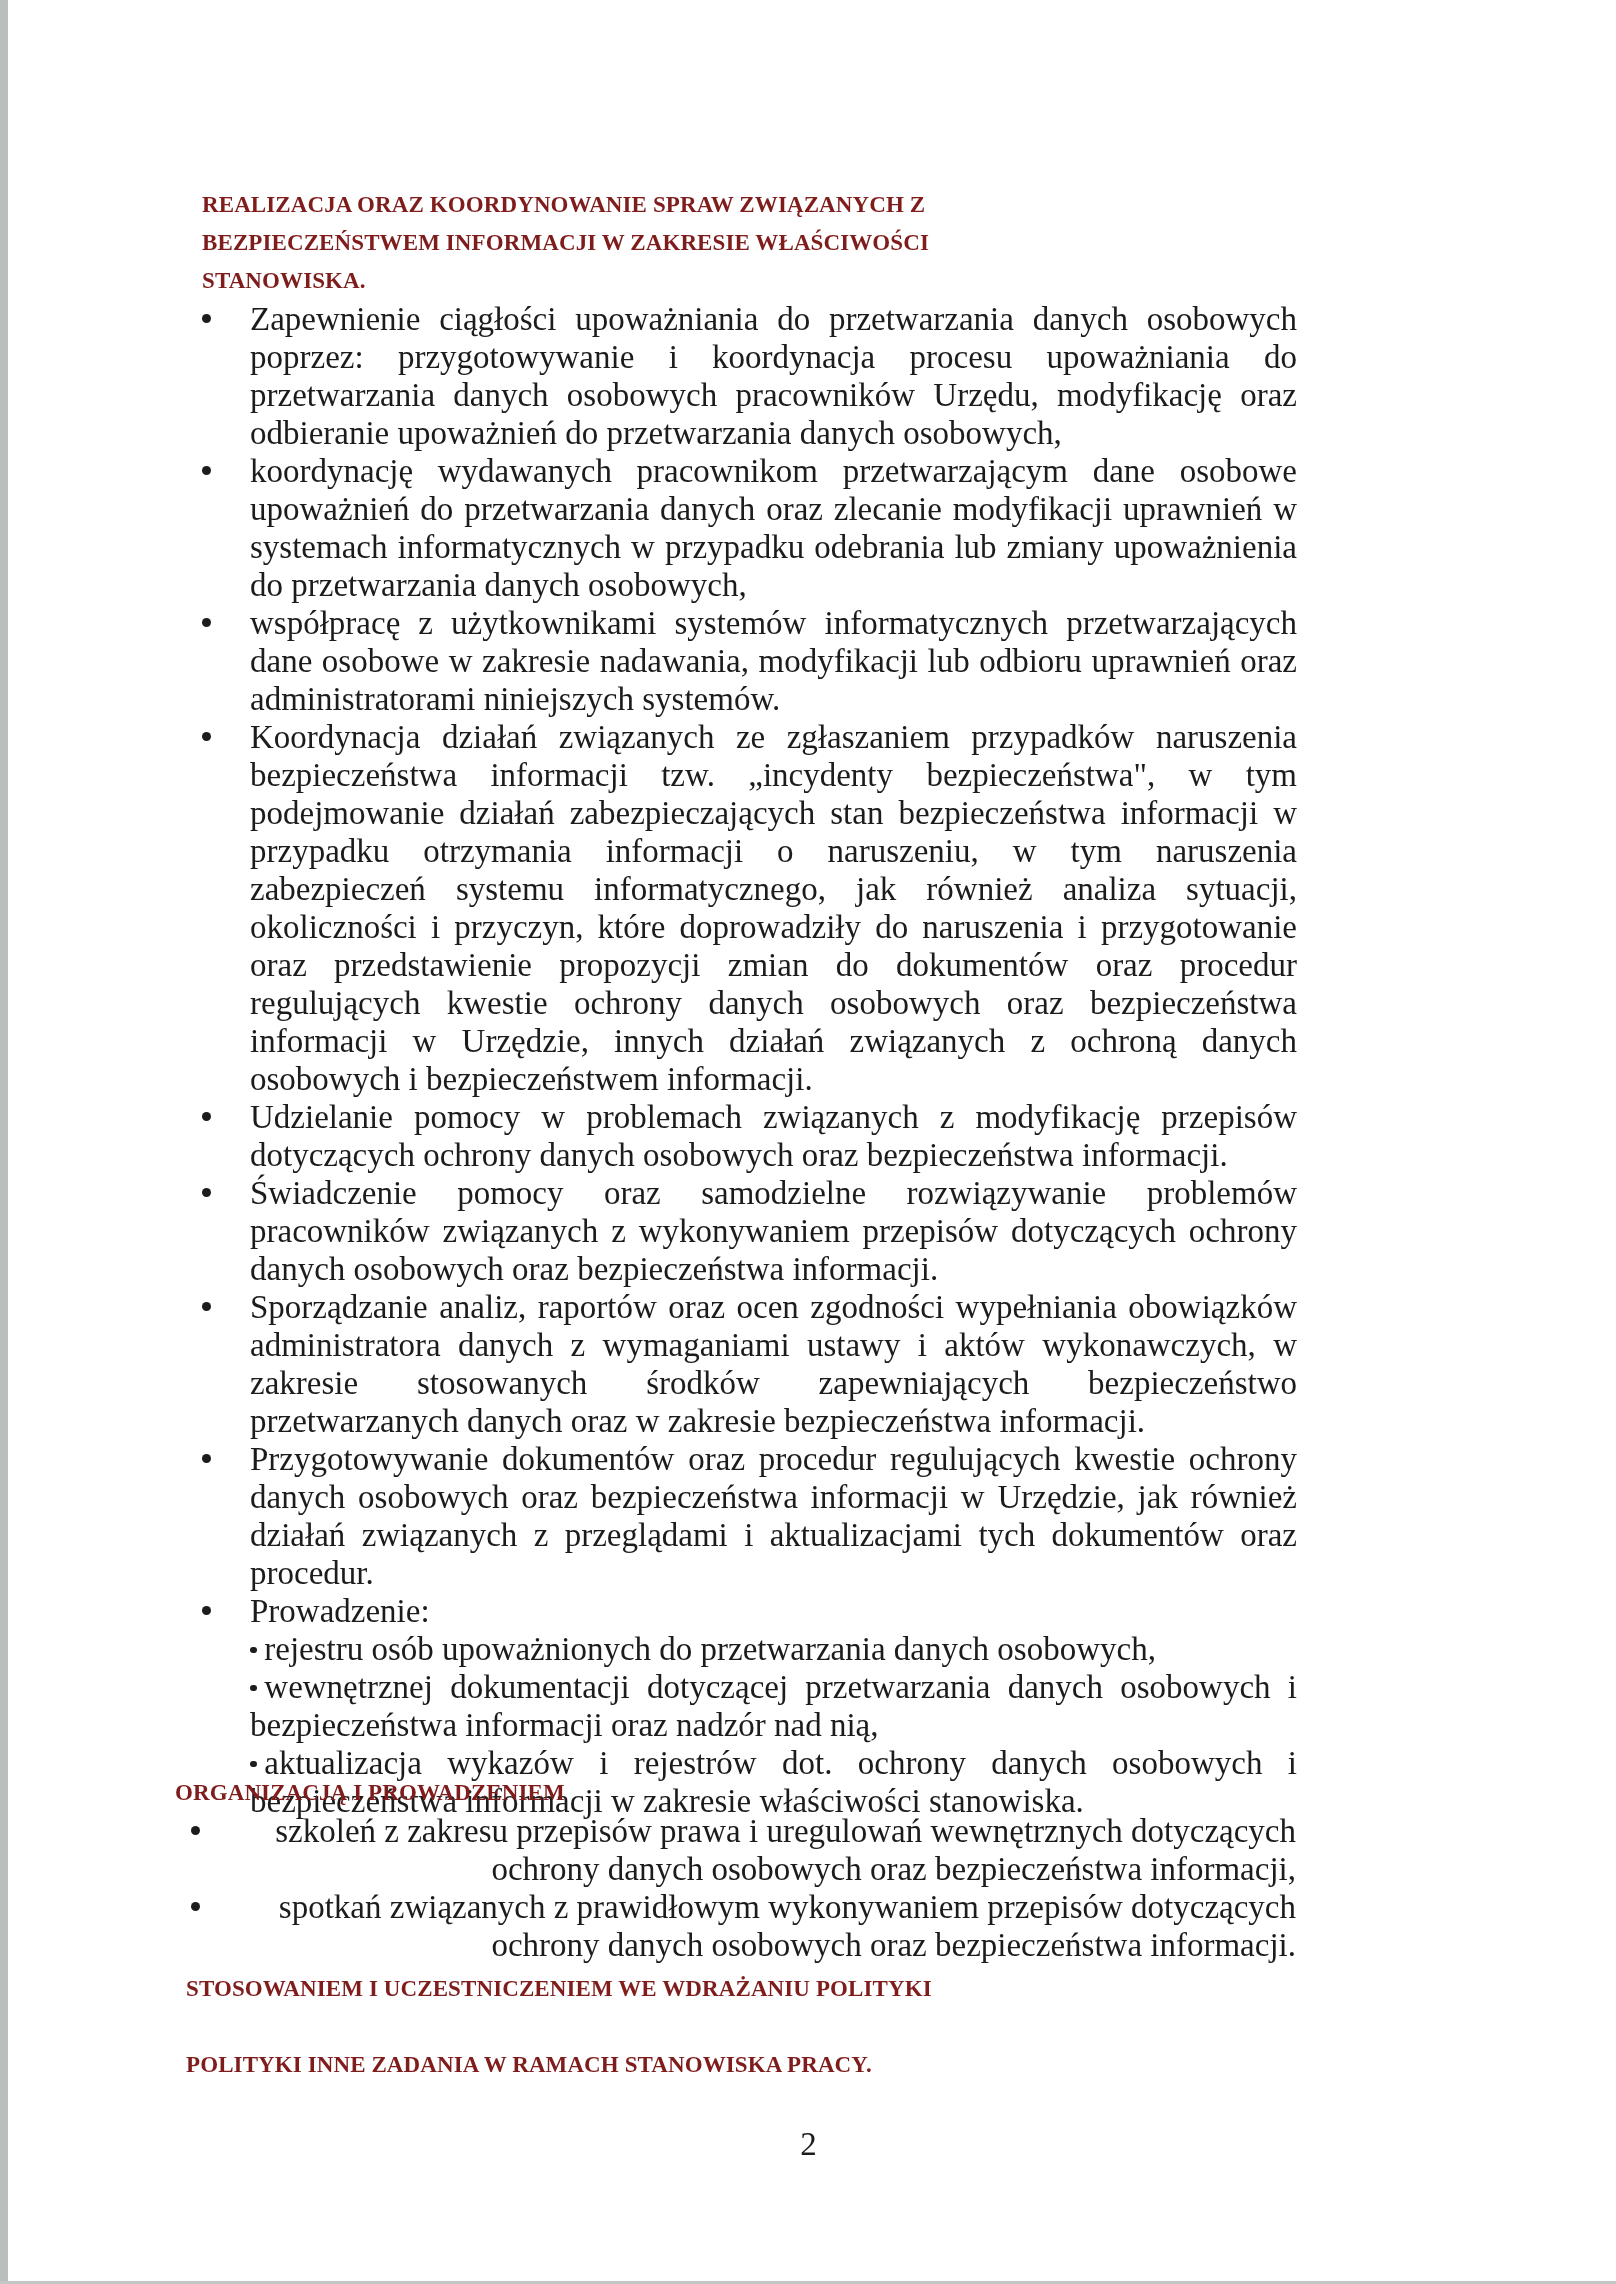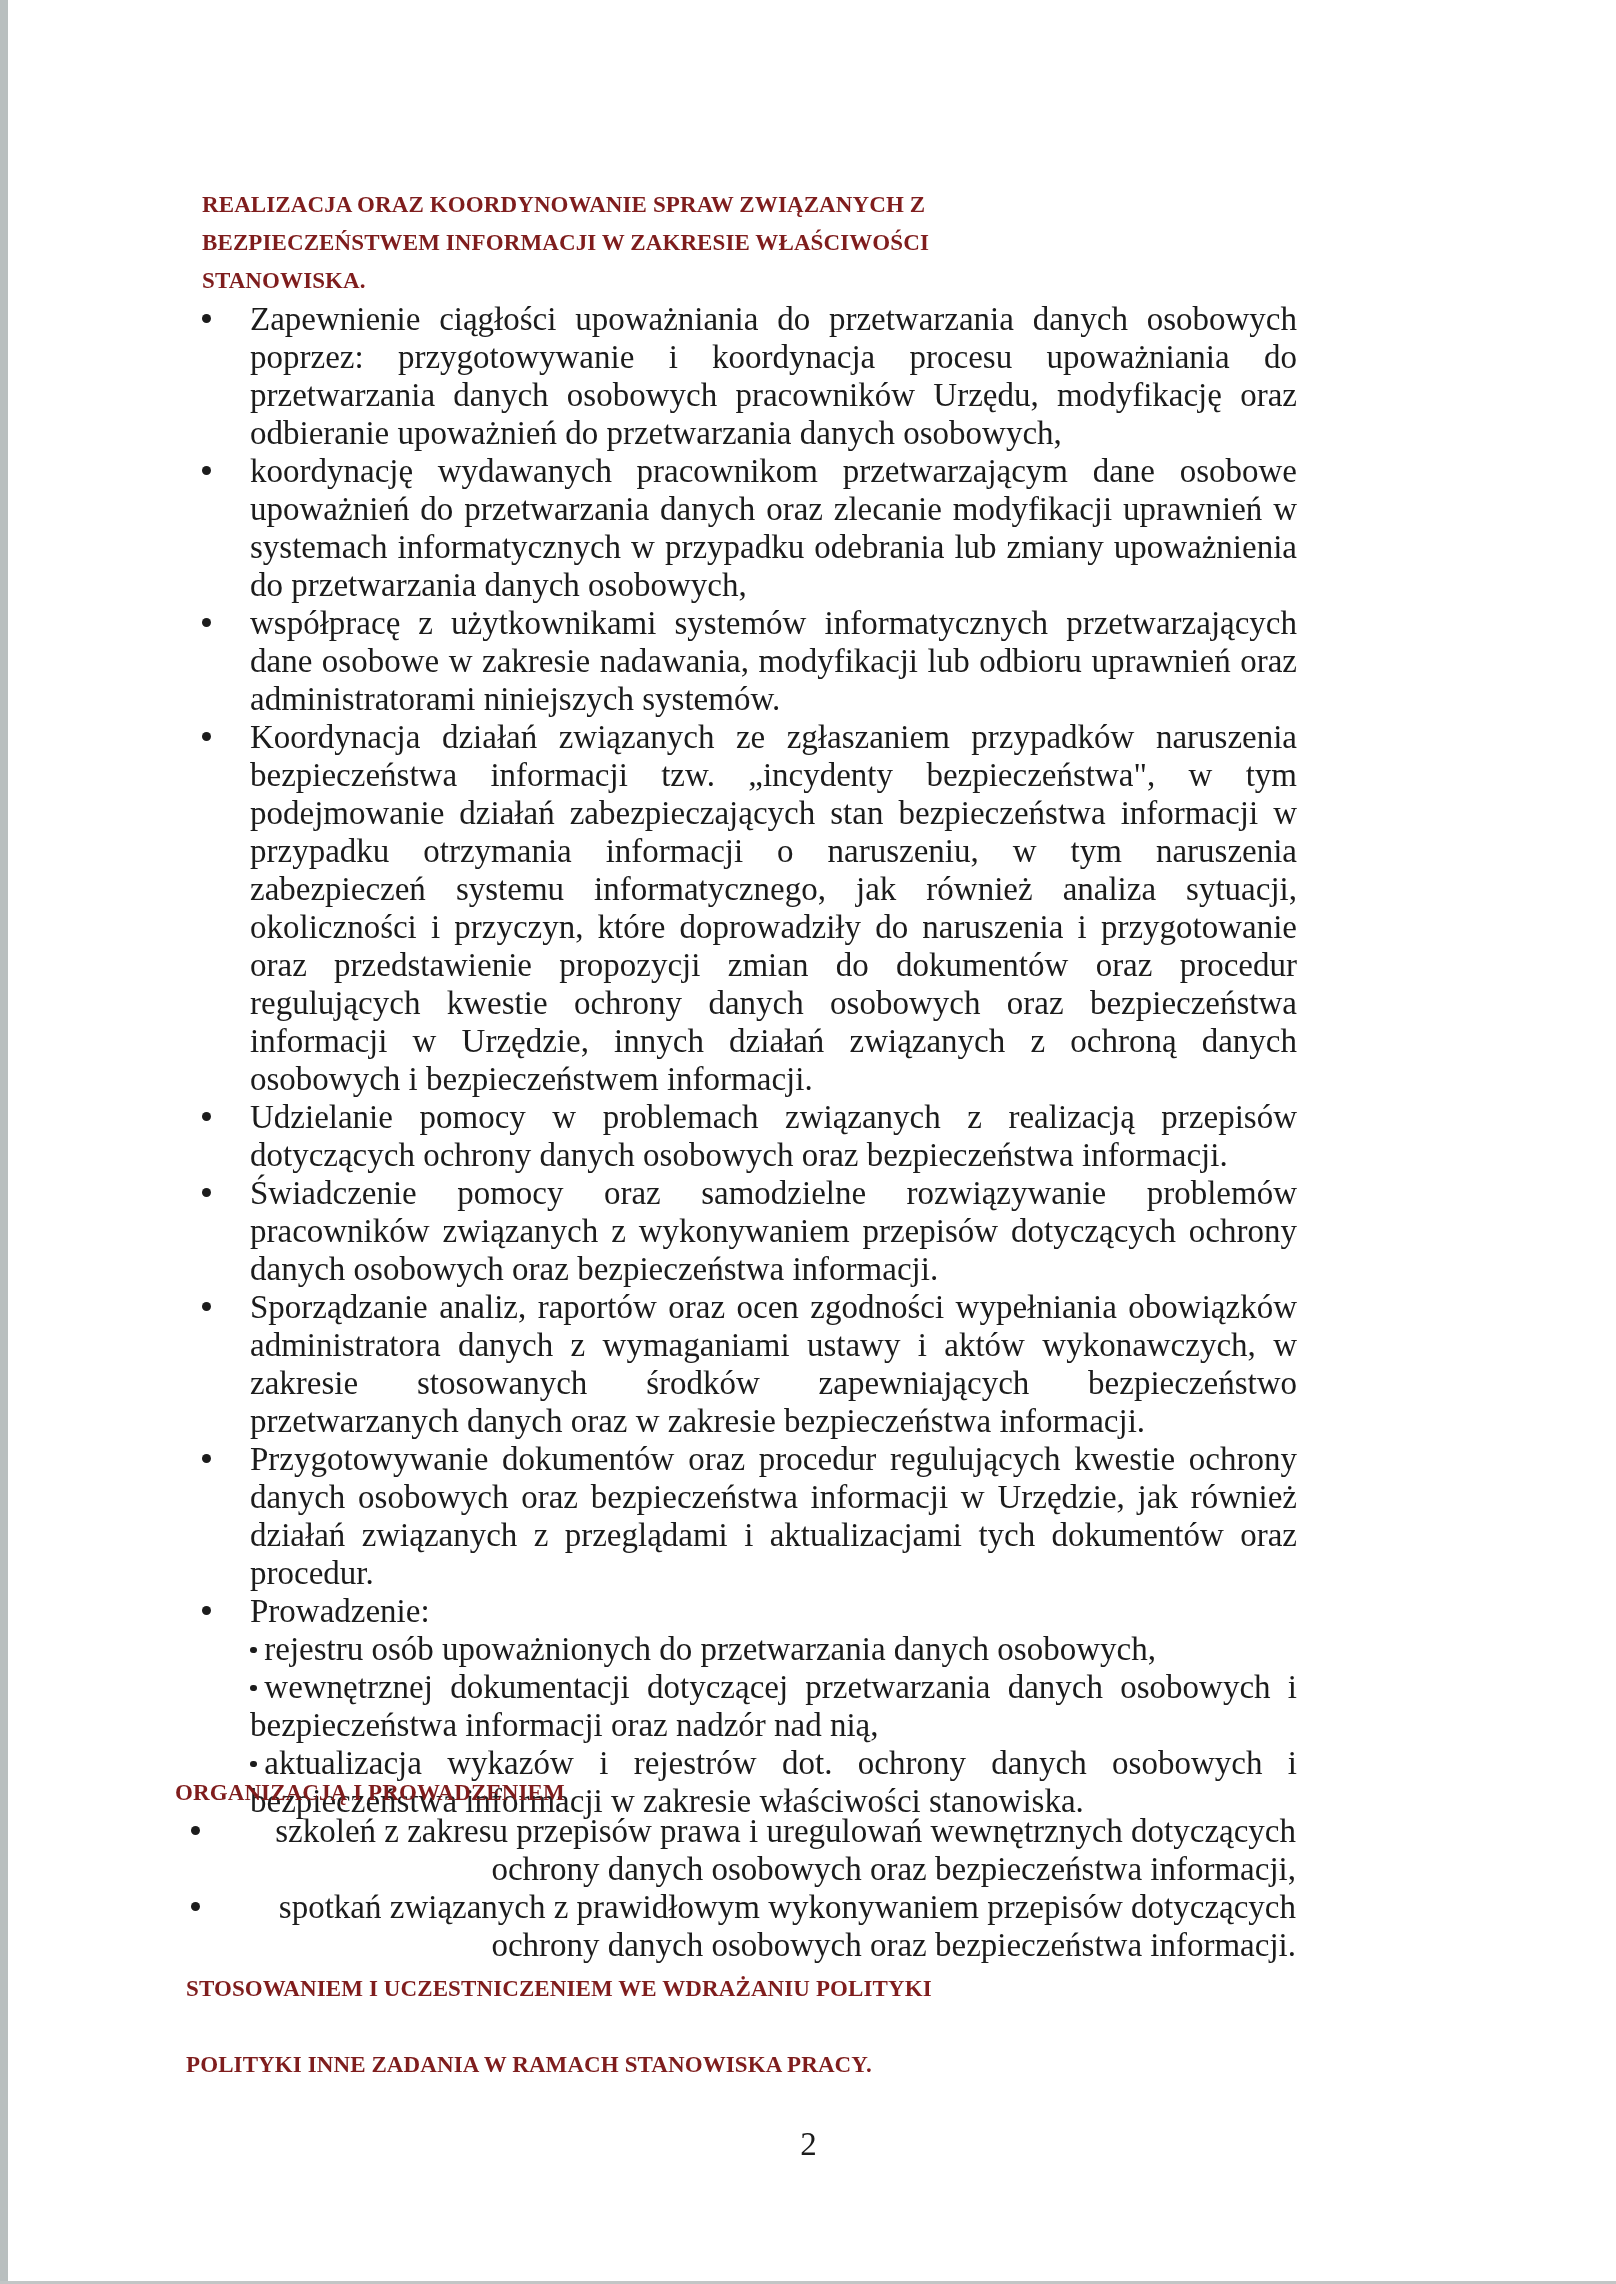--- a/index.html
+++ b/index.html
@@ -95,21 +95,21 @@
       <li>
           <span class="dot"></span>
           <span class="text">współpracę z użytkownikami systemów informatycznych przetwarzających dane osobowe w zakresie nadawania, modyfikacji lub odbioru uprawnień oraz administratorami niniejszych systemów.</span>
         </li>
       <li>
           <span class="dot"></span>
           <span class="text">Koordynacja działań związanych ze zgłaszaniem przypadków naruszenia bezpieczeństwa informacji tzw. „incydenty bezpieczeństwa", w tym podejmowanie działań zabezpieczających stan bezpieczeństwa informacji w przypadku otrzymania informacji o naruszeniu, w tym naruszenia zabezpieczeń systemu informatycznego, jak również analiza sytuacji, okoliczności i przyczyn, które doprowadziły do naruszenia i przygotowanie oraz przedstawienie propozycji zmian do dokumentów oraz procedur regulujących kwestie ochrony danych osobowych oraz bezpieczeństwa informacji w Urzędzie, innych działań związanych z ochroną danych osobowych i bezpieczeństwem informacji.</span>
         </li>
       <li>
           <span class="dot"></span>
-          <span class="text">Udzielanie pomocy w problemach związanych z realizacją przepisów dotyczących ochrony danych osobowych oraz bezpieczeństwa informacji.</span>
+          <span class="text">Udzielanie pomocy w problemach związanych z modyfikację przepisów dotyczących ochrony danych osobowych oraz bezpieczeństwa informacji.</span>
         </li>
       <li>
           <span class="dot"></span>
           <span class="text">Świadczenie pomocy oraz samodzielne rozwiązywanie problemów pracowników związanych z wykonywaniem przepisów dotyczących ochrony danych osobowych oraz bezpieczeństwa informacji.</span>
         </li>
       <li>
           <span class="dot"></span>
           <span class="text">Sporządzanie analiz, raportów oraz ocen zgodności wypełniania obowiązków administratora danych z wymaganiami ustawy i aktów wykonawczych, w zakresie stosowanych środków zapewniających bezpieczeństwo przetwarzanych danych oraz w zakresie bezpieczeństwa informacji.</span>
         </li>
       <li>

